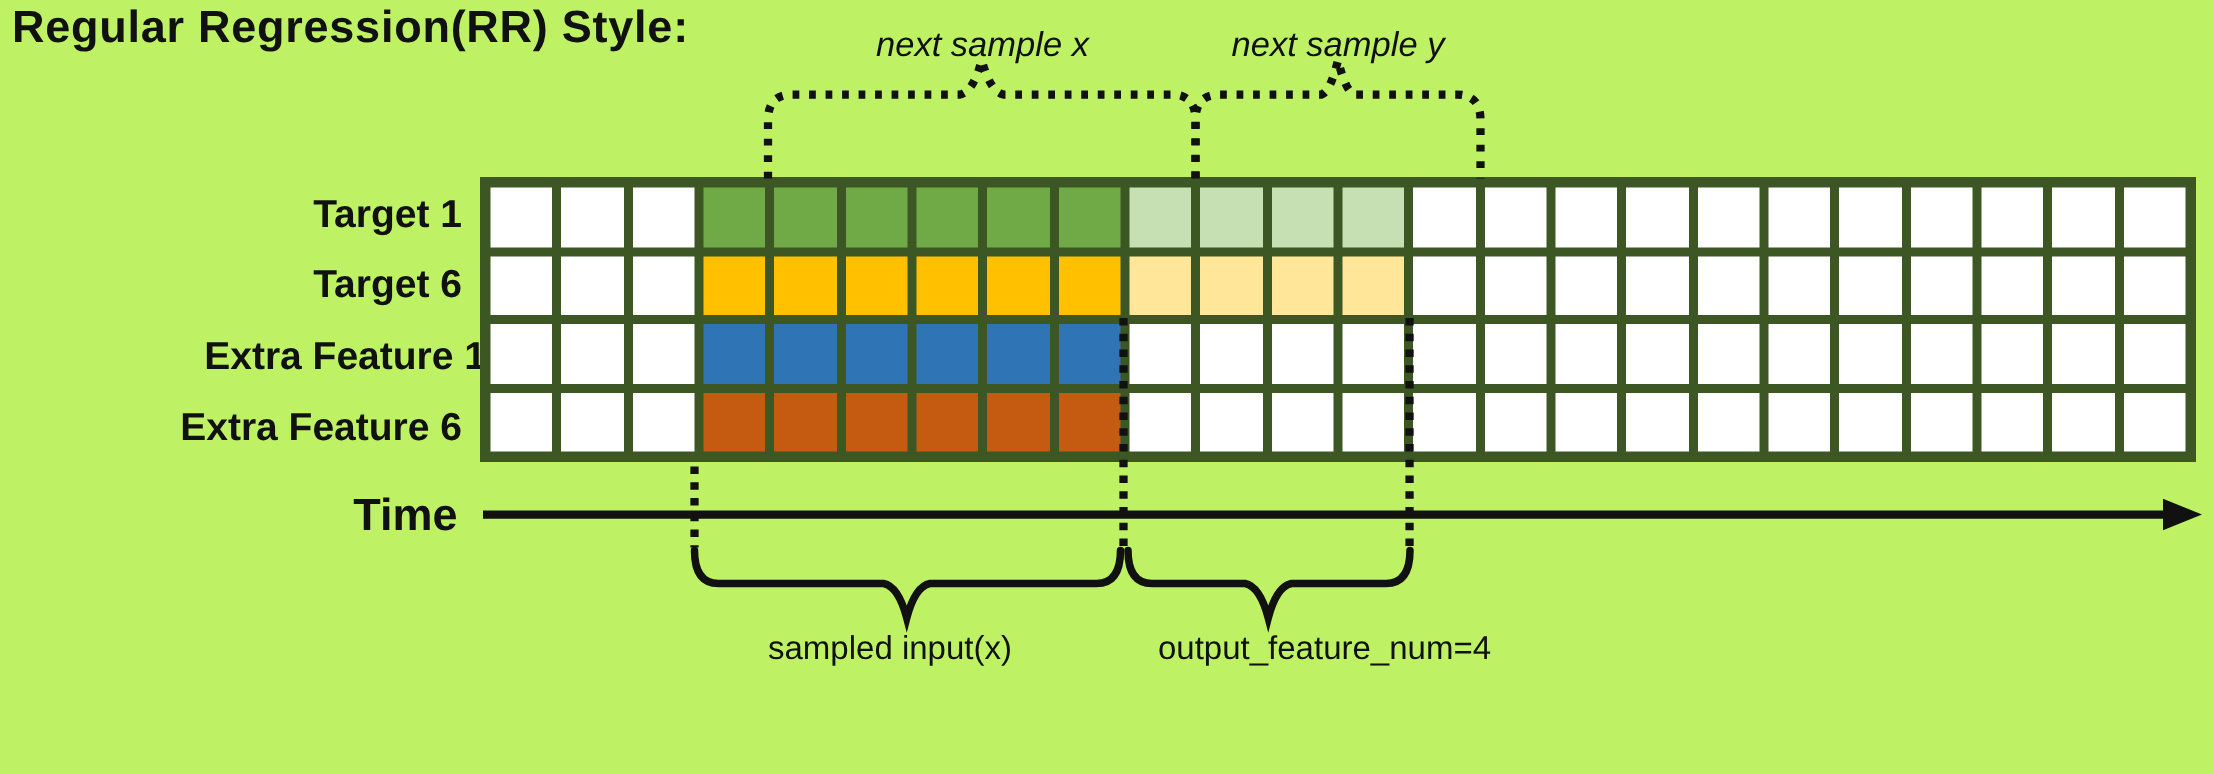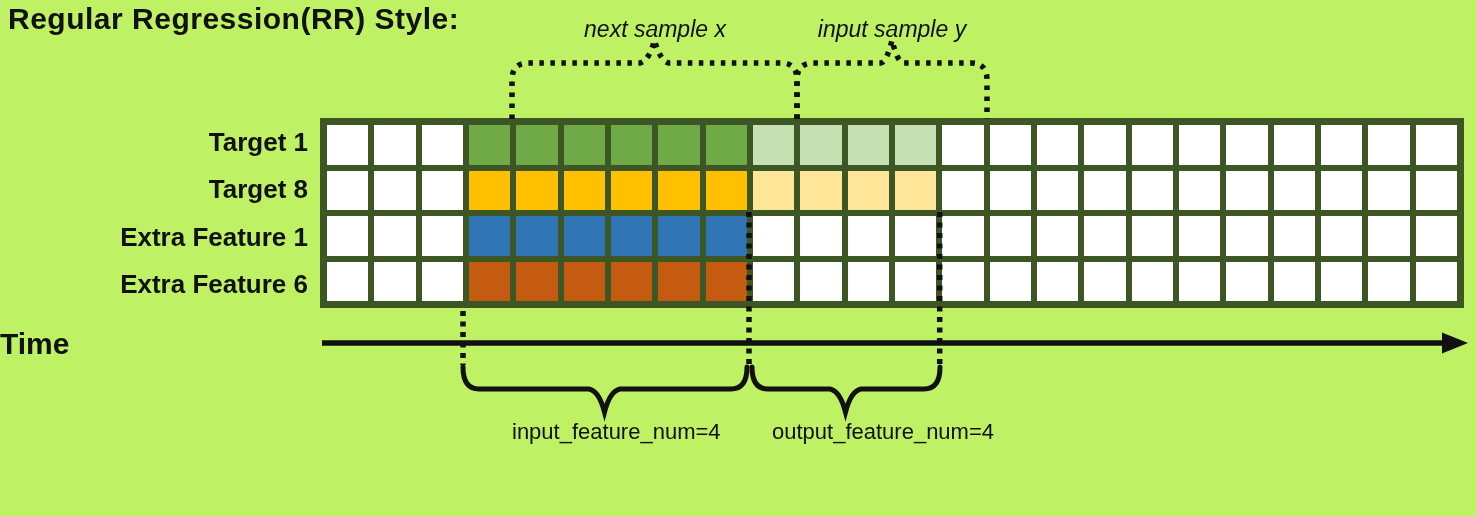--- a/index.html
+++ b/index.html
@@ -38,44 +38,45 @@
     gap:6px;
     padding:7px;
   }
   #grid .cell{width:100%;height:100%;}
   #overlay{
     position:absolute;left:0;top:0;
     pointer-events:none;
   }
   .time-label{
     position:absolute;left:0;top:327px;width:305px;
+    text-align:right;
     font-size:30px;font-weight:bold;
   }
   .text-block{
     position:absolute;top:417px;
     font-size:22px;line-height:30px;
     white-space:nowrap;
   }
   .input-block{left:512px;}
   .output-block{left:772px;}
 </style>
 </head>
 <body>
 
 <div class="canvas">
 
   <div class="title">Regular Regression(RR) Style:</div>
 
   <div class="brace-label next-x">next sample x</div>
-  <div class="brace-label next-y">input sample y</div>
+  <div class="brace-label next-y">next sample y</div>
 
   <div id="row-labels">
       <div class="row-label" style="top: 124.75px;">Target 1</div>
-      <div class="row-label" style="top: 172.25px;">Target 8</div>
-      <div class="row-label" style="top: 219.75px;">Extra Feature 1</div>
+      <div class="row-label" style="top: 172.25px;">Target 6</div>
+      <div class="row-label" style="top: 219.75px; margin-left: 16px;">Extra Feature 1</div>
       <div class="row-label" style="top: 267.25px;">Extra Feature 6</div>
     </div>
 
   <div id="grid" style="background: rgb(60, 86, 36);">
       <div class="cell" style="background: rgb(255, 255, 255);"></div>
       <div class="cell" style="background: rgb(255, 255, 255);"></div>
       <div class="cell" style="background: rgb(255, 255, 255);"></div>
       <div class="cell" style="background: rgb(111, 170, 71);"></div>
       <div class="cell" style="background: rgb(111, 170, 71);"></div>
       <div class="cell" style="background: rgb(111, 170, 71);"></div>
@@ -184,20 +185,20 @@
     <line x1="322" y1="343" x2="1444" y2="343" stroke="#111" stroke-width="5.5"></line>
     <polygon points="1442,332.5 1442,353.5 1468,343" fill="#111"></polygon>
 
     <path d="M 463 367 Q 463 389 479 389 L 589 389 Q 599 391 604.5 412 Q 610 391 620 389 L 731 389 Q 747 389 747 367" fill="none" stroke="#111" stroke-width="5" stroke-linecap="round"></path>
     <path d="M 752 367 Q 752 389 768 389 L 830 389 Q 840 391 845.5 412 Q 851 391 861 389 L 924 389 Q 940 389 940 367" fill="none" stroke="#111" stroke-width="5" stroke-linecap="round"></path>
   </svg>
 
   <div class="time-label">Time</div>
 
   <div class="text-block input-block">
-    <div>input_feature_num=4</div>
+    <div>sampled input(x)</div>
   </div>
 
   <div class="text-block output-block">
     <div>output_feature_num=4</div>
   </div>
 
 </div>
 
 </body></html>

